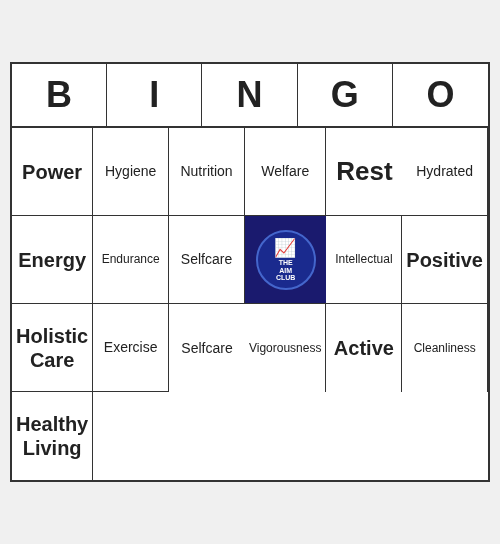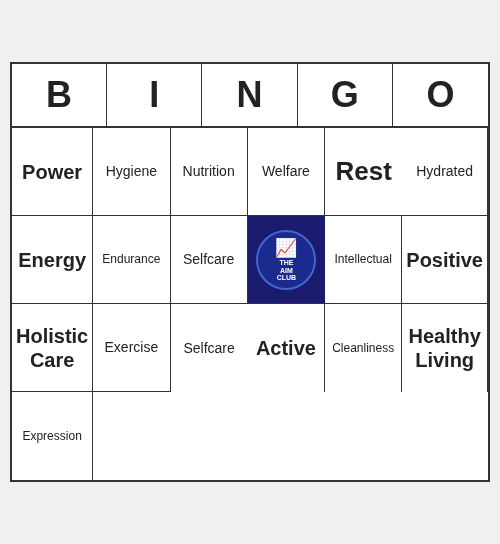--- a/index.html
+++ b/index.html
@@ -155,28 +155,28 @@
 
     <div class="bingo-cell">
       <span class="cell-text medium">Holistic Care</span>
     </div>
     <div class="bingo-cell">
       <span class="cell-text">Exercise</span>
     </div>
     <div class="bingo-cell">
       <span class="cell-text">Selfcare</span>
     </div>
+    <div class="bingo-cell">
+      <span class="cell-text small">Vigorousness</span>
+    </div>
 
     <div class="bingo-cell">
       <span class="cell-text medium">Active</span>
     </div>
     <div class="bingo-cell">
       <span class="cell-text small">Cleanliness</span>
     </div>
     <div class="bingo-cell">
       <span class="cell-text medium">Healthy Living</span>
     </div>
-    <div class="bingo-cell">
-      <span class="cell-text small">Expression</span>
-    </div>
 
   </div>
 </div>
 
 </body></html>

